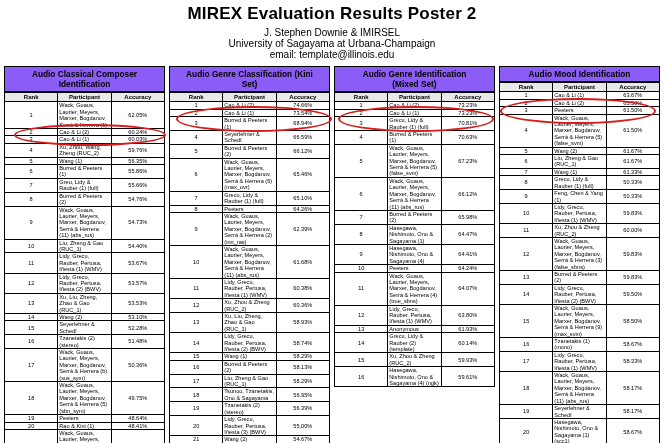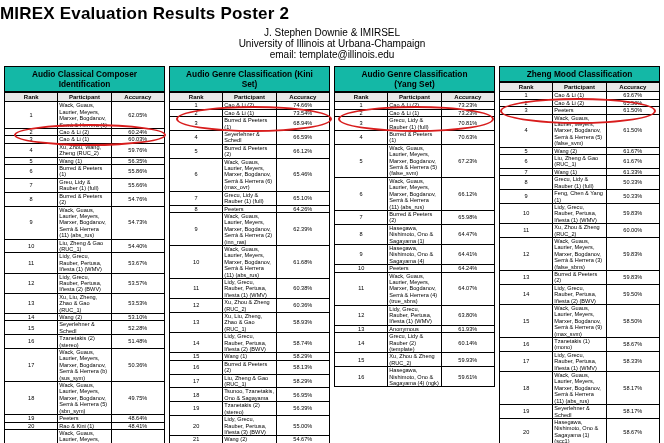--- a/index.html
+++ b/index.html
@@ -2,51 +2,51 @@
 <html><head>
 <meta charset="utf-8">
 <style>
   html,body{margin:0;padding:0;}
   body{
     width:664px;height:443px;background:#fff;
     font-family:"Liberation Sans",sans-serif;
     color:#000;overflow:hidden;position:relative;
   }
   .title{
-    text-align:left;font-size:17px;font-weight:bold;margin-top:4px;letter-spacing:.2px;
+    text-align:center;font-size:17px;font-weight:bold;margin-top:4px;letter-spacing:.2px;
   }
   .subtitle{text-align:center;font-size:10px;margin-top:3px;}
   .subtitle div{line-height:11px;}
   .panels{
     display:flex;gap:4px;padding:0 4px;margin-top:6px;align-items:flex-start;
   }
   .panel{flex:1 1 0;min-width:0;}
   .panel-head{
-    background:#14b8a6;border:1px solid #000;text-align:center;
+    background:#8b5cf6;border:1px solid #000;text-align:center;
     font-size:8.3px;font-weight:bold;line-height:10px;padding:2px 15px;
   }
   table{border-collapse:collapse;width:100%;table-layout:fixed;}
   th,td{border:1px solid #000;font-size:5.6px;line-height:6.4px;padding:0 1px;vertical-align:middle;}
   th{background:#e8e8e8;font-weight:bold;font-size:6px;text-align:center;padding:1px 1px;}
   td.rank{text-align:center;width:11px;}
   td.acc{text-align:center;width:30px;}
   td.part{text-align:left;}
   .panel.narrow td.acc{width:27px;}
   .ellipse{
     position:absolute;border:2px solid #d81c1c;border-radius:50%;
     pointer-events:none;
   }
 </style>
 </head>
 <body>
 
 <div class="title">MIREX Evaluation Results Poster 2</div>
 <div class="subtitle">
   <div>J. Stephen Downie &amp; IMIRSEL</div>
-  <div>University of Illinois at Urbana-Champaign</div>
+  <div>University of Sagayama at Urbana-Champaign</div>
   <div>email: template@illinois.edu</div>
 </div>
 
 <div class="panels" id="panels">
     <div class="panel">
       <div class="panel-head">Audio Classical Composer Identification</div>
       <table>
         <thead>
           <tr>
             <th>Rank</th>
@@ -281,21 +281,21 @@
           </tr>
           <tr>
             <td class="rank">22</td>
             <td class="part">Xu, Liu, Zheng, Zhao &amp; Gao (RUC_2)</td>
             <td class="acc">54.64%</td>
           </tr>
         </tbody>
       </table>
     </div>
     <div class="panel">
-      <div class="panel-head">Audio Genre Classification (Yang Set)</div>
+      <div class="panel-head">Audio Genre Identification (Mixed Set)</div>
       <table>
         <thead>
           <tr>
             <th>Rank</th>
             <th>Participant</th>
             <th>Accuracy</th>
           </tr>
         </thead>
         <tbody>
           <tr>
@@ -375,21 +375,21 @@
           </tr>
           <tr>
             <td class="rank">16</td>
             <td class="part">Hasegawa, Nishimoto, Ono &amp; Sagayama (4) (ngk)</td>
             <td class="acc">59.61%</td>
           </tr>
         </tbody>
       </table>
     </div>
     <div class="panel narrow">
-      <div class="panel-head">Zheng Mood Classification</div>
+      <div class="panel-head">Audio Mood Identification</div>
       <table>
         <thead>
           <tr>
             <th>Rank</th>
             <th>Participant</th>
             <th>Accuracy</th>
           </tr>
         </thead>
         <tbody>
           <tr>

